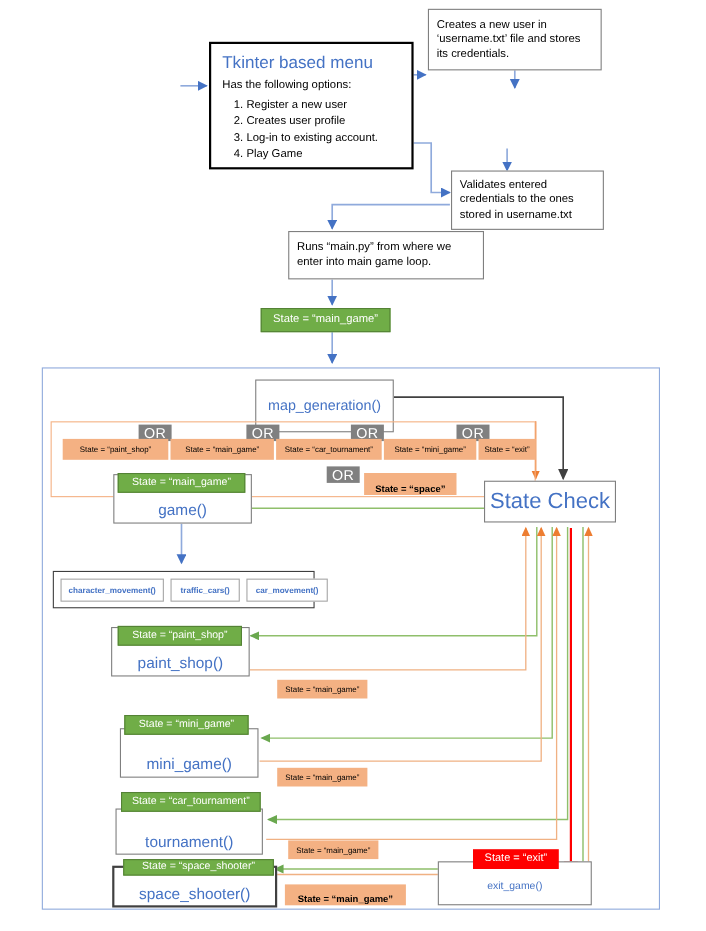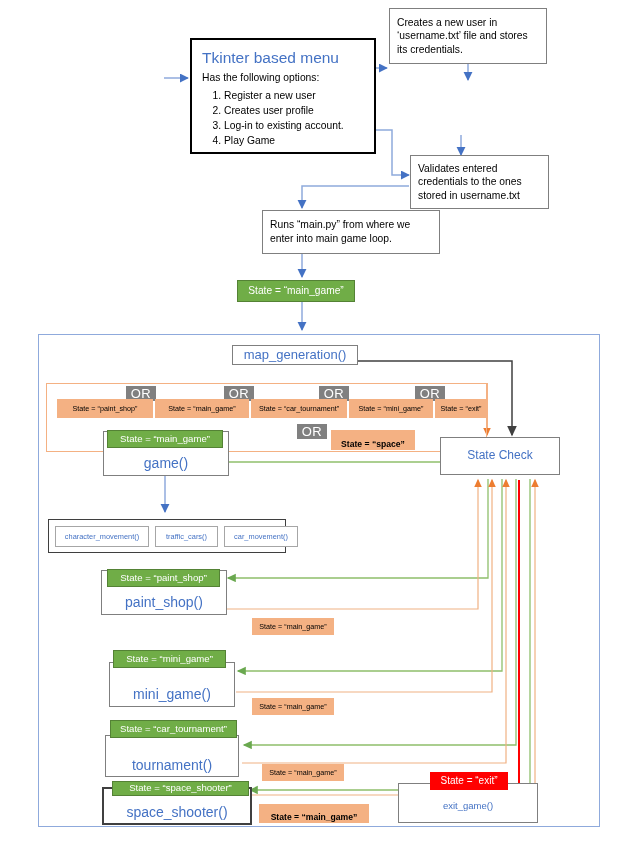--- a/index.html
+++ b/index.html
@@ -113,20 +113,21 @@
     border: 1.6px solid #3f3f3f;
     background: #ffffff;
   }
   .sub-item {
     position: absolute;
     background: #ffffff;
     border: 1.1px solid #a6a6a6;
     color: #4472c4;
     display: flex; align-items: center; justify-content: center;
     font-size: 7.4px;
+    font-weight: bold;
   }
 </style>
 </head>
 <body>
 
 <div id="page">
 
   <svg class="wires" viewBox="0 0 642 846">
     <defs>
       <marker id="ah-blue" markerWidth="7" markerHeight="7" refX="5.4" refY="3" orient="auto">
@@ -224,21 +225,21 @@
   <div class="node box-plain" style="left:222px; top:210px; width:178px; height:44px;margin-left:40px;">
     <span>Runs “main.py” from where we enter into main game loop.</span>
   </div>
 
   <div class="node state-green state-green-lg" style="left:237px; top:280px; width:118px; height:22px;">
     <span>State = “main_game”</span>
   </div>
 
   <div class="outer-blue" style="left:38px; top:334px; width:562px; height:493px;"></div>
 
-  <div class="node fn-box" style="left:232px; top:345px; width:126px; height:20px; font-size:13px;">
+  <div class="node fn-box" style="left:232px; top:345px; width:126px; height:48px; font-size:13px;">
     <span>map_generation()</span>
   </div>
 
   <div class="orange-group" style="left:46px; top:383px; width:441px; height:69px;"></div>
 
   <div class="node or-badge" style="left:126px; top:386px; width:30px; height:15px;">
     <span>OR</span>
   </div>
   <div class="node or-badge" style="left:224px; top:386px; width:30px; height:15px;">
     <span>OR</span>
@@ -267,21 +268,21 @@
     <span>State = “mini_game”</span>
   </div>
   <div class="node state-orange" style="left:435px; top:399px; width:52px; height:19px;">
     <span>State = “exit”</span>
   </div>
 
   <div class="node state-orange state-orange-b" style="left:331px; top:430px; width:84px; height:20px;">
     <span>State = “space”</span>
   </div>
 
-  <div class="node fn-box" style="left:440px; top:437px; width:120px; height:38px; font-size:12px;">
+  <div class="node fn-box" style="left:440px; top:437px; width:120px; height:38px; font-size:20px;">
     <span>State Check</span>
   </div>
 
   <div class="node fn-box" style="left:103px; top:431px; width:126px; height:45px; font-size:14px; align-items:flex-end; padding-bottom:3px;">
     <span>game()</span>
   </div>
   <div class="node state-green" style="left:107px; top:430px; width:116px; height:18px;">
     <span>State = “main_game”</span>
   </div>
 

